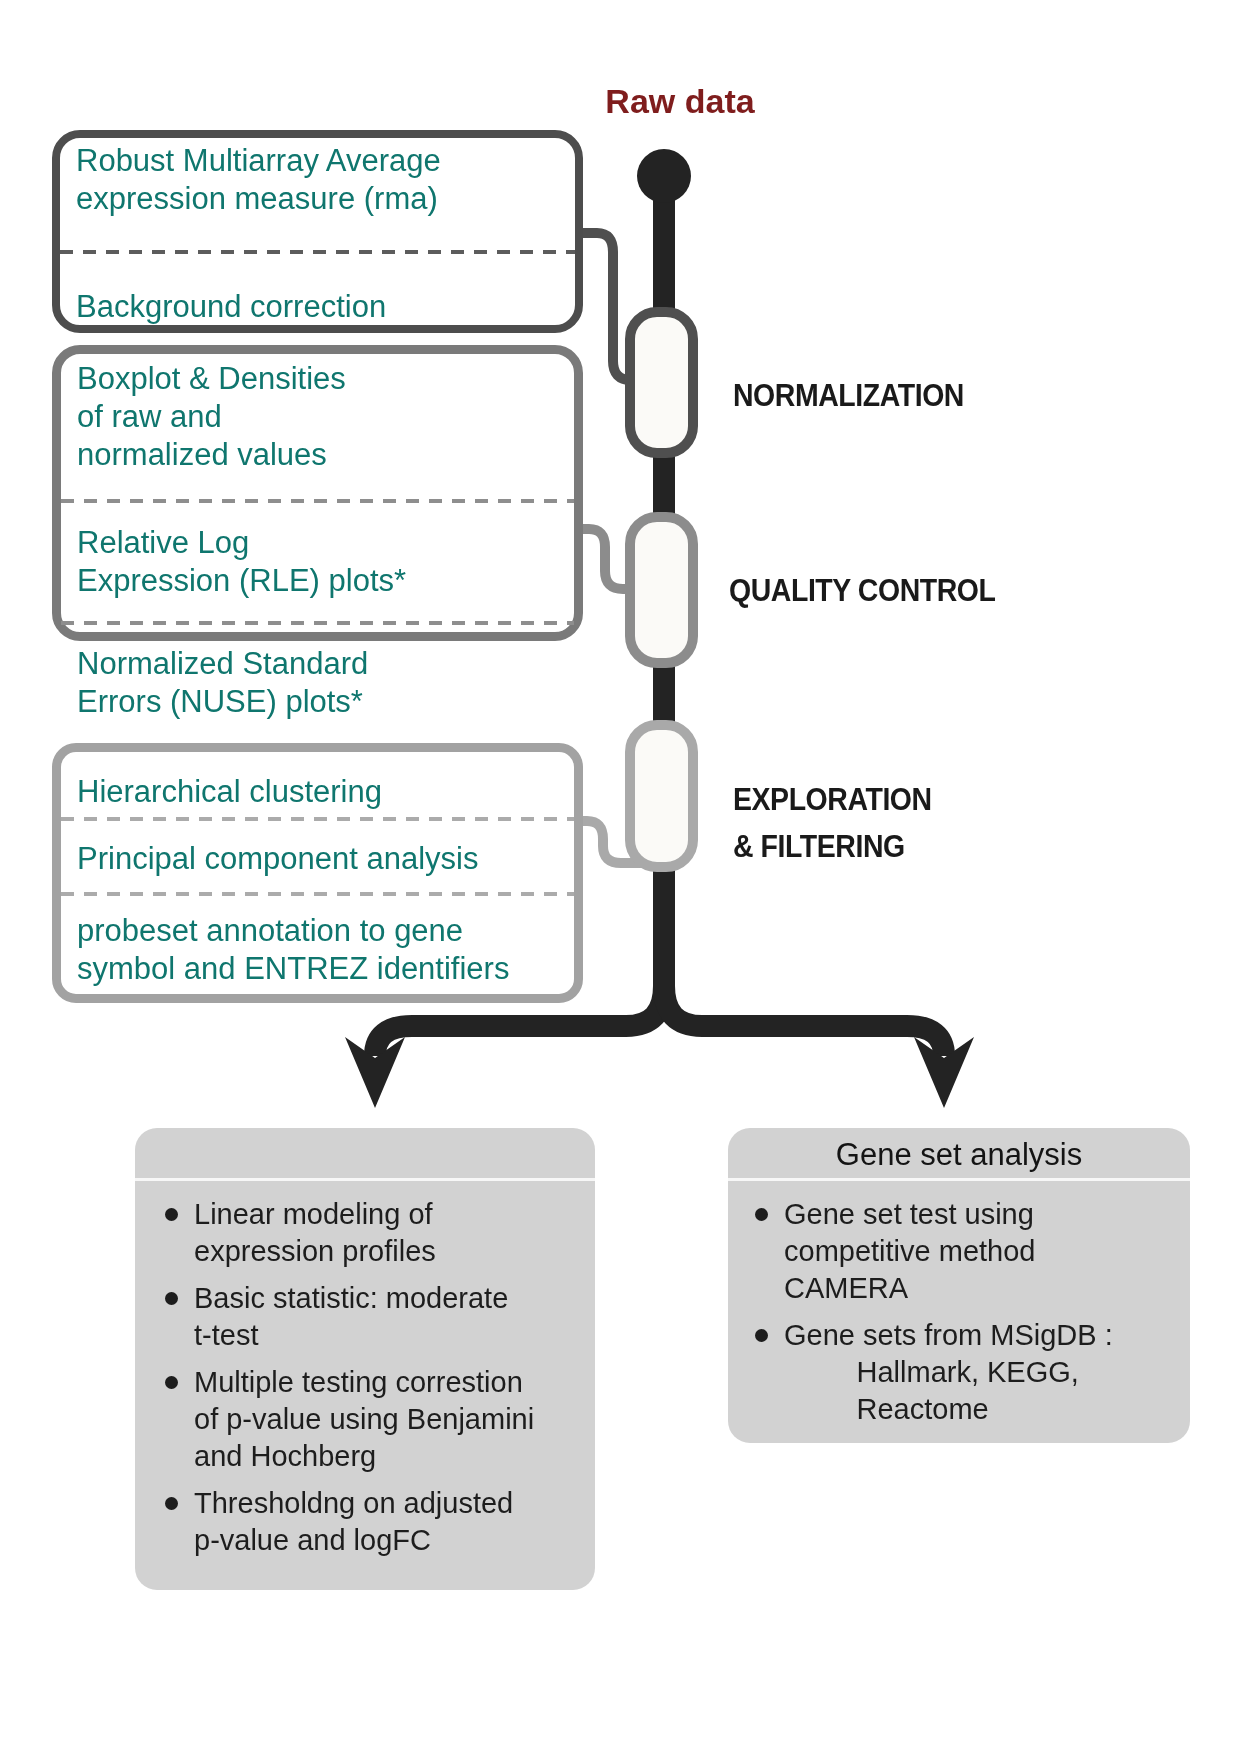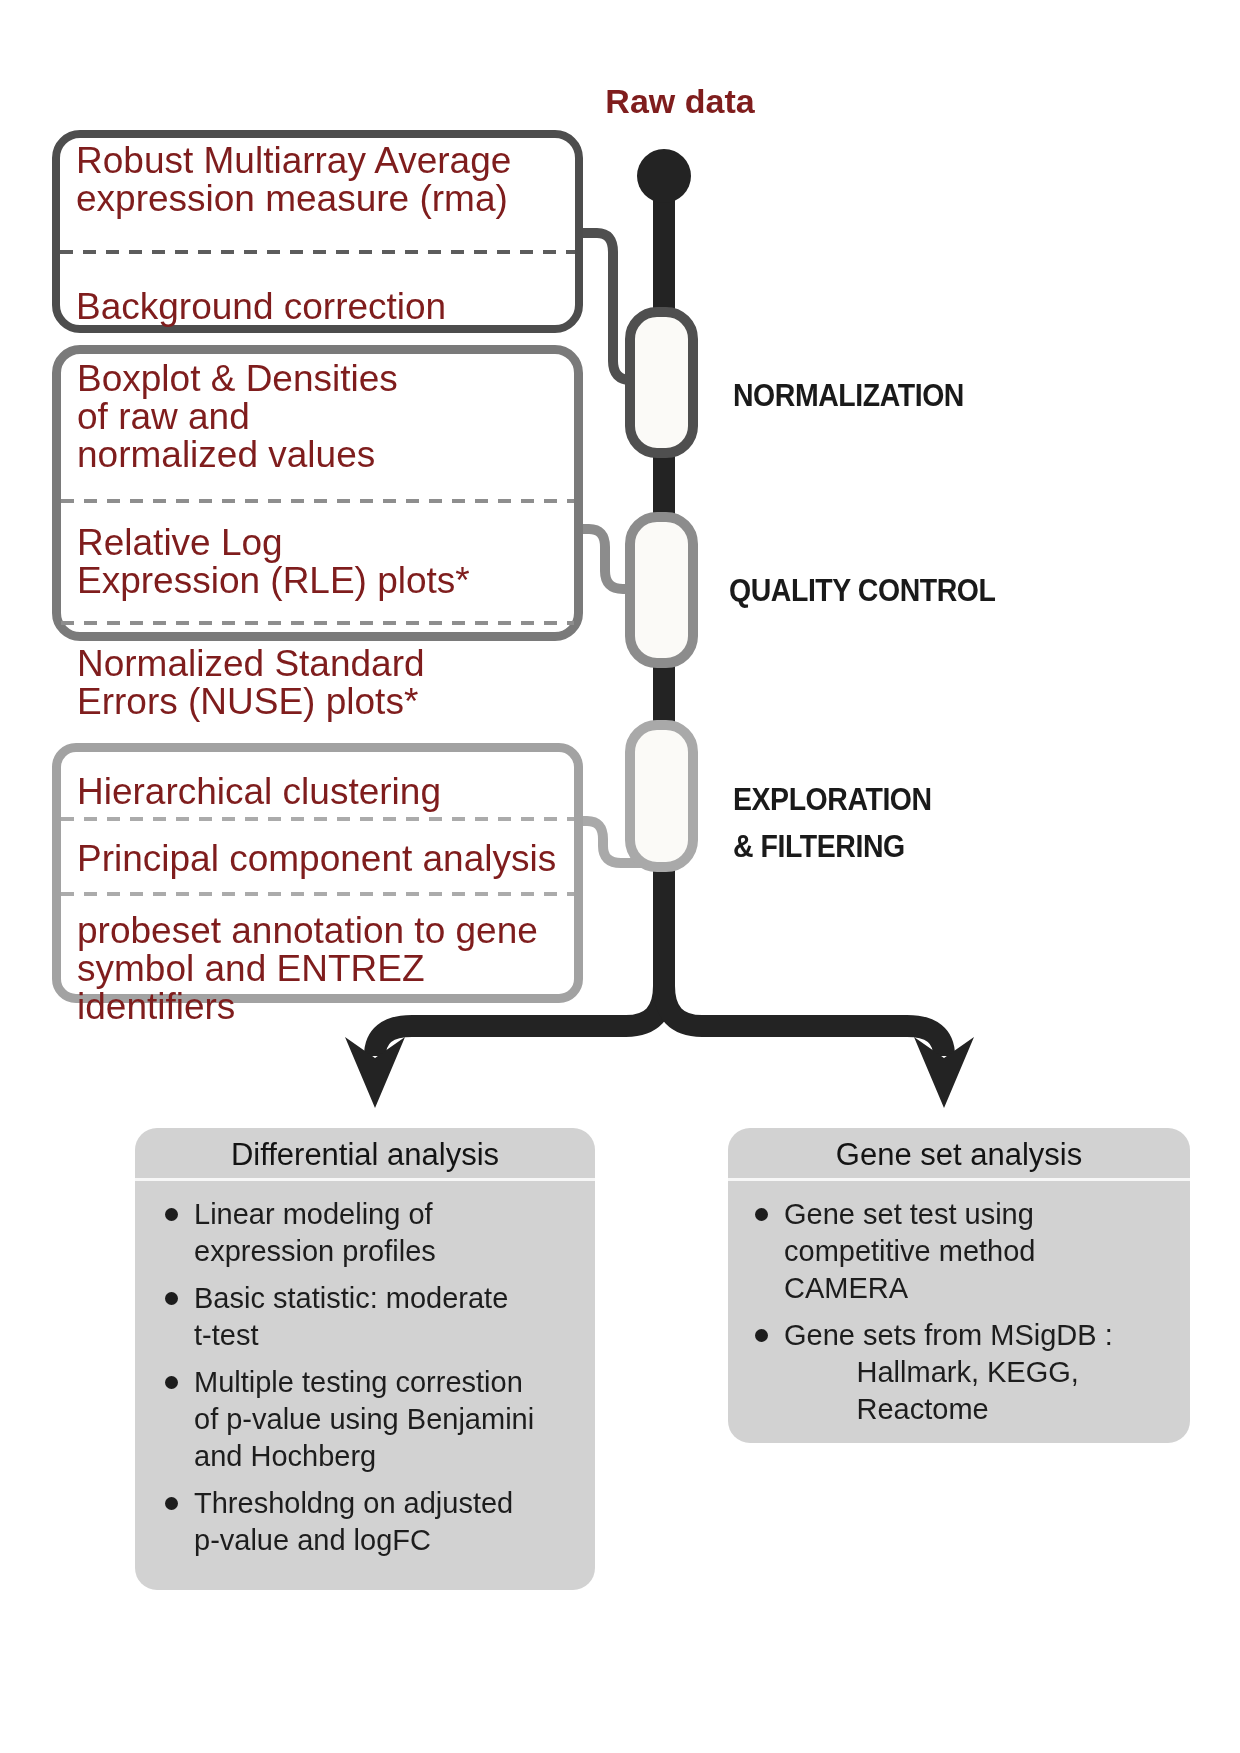--- a/index.html
+++ b/index.html
@@ -7,21 +7,21 @@
           font-family:"Liberation Sans", sans-serif;}
   .wire-layer{position:absolute;left:0;top:0;width:1240px;height:1753px;pointer-events:none;z-index:3;}
 
   .raw-label{position:absolute;left:680px;top:82px;transform:translateX(-50%);
              font-weight:bold;font-size:34px;color:#7f1d1d;white-space:nowrap;z-index:2;}
 
   .step-box{position:absolute;left:52px;width:531px;box-sizing:border-box;background:#ffffff;z-index:1;}
   .box1{top:130px;height:203px;border:8px solid #4d4d4d;border-radius:28px;}
   .box2{top:345px;height:296px;border:9px solid #7a7a7a;border-radius:28px;}
   .box3{top:743px;height:260px;border:9px solid #a2a2a2;border-radius:24px;}
-  .seg{position:absolute;left:16px;right:6px;font-size:37px;line-height:38px;color:#7f1d1d;white-space:pre-line;}
+  .seg{position:absolute;left:16px;right:6px;font-size:31px;line-height:38px;color:#0f766e;white-space:pre-line;}
   .dash{position:absolute;left:0px;right:0px;height:4px;}
   .box1 .dash{background:repeating-linear-gradient(90deg,#5c5c5c 0 13px,transparent 13px 23px);}
   .box2 .dash{background:repeating-linear-gradient(90deg,#8e8e8e 0 13px,transparent 13px 23px);}
   .box3 .dash{background:repeating-linear-gradient(90deg,#ababab 0 13px,transparent 13px 23px);}
 
   .stage-label{position:absolute;font-weight:bold;font-size:32px;line-height:40px;color:#1a1a1a;
                letter-spacing:-0.5px;white-space:pre-line;transform:scaleX(.89);transform-origin:left top;z-index:2;}
   .stage-label.two-line{line-height:47px;}
 
   .result-box{position:absolute;width:460px;box-sizing:border-box;background:#d2d2d2;border-radius:22px;z-index:1;}
@@ -85,21 +85,20 @@
     <div class="seg" style="top:160px">probeset annotation to gene
 symbol and ENTREZ identifiers</div>
   </div>
 
   <div class="stage-label" style="left:733px;top:375px">NORMALIZATION</div>
   <div class="stage-label" style="left:729px;top:570px">QUALITY CONTROL</div>
   <div class="stage-label two-line" style="left:733px;top:776px">EXPLORATION
 &amp; FILTERING</div>
 
   <div class="result-box" style="left:135px;top:1128px;height:462px">
-    <div class="result-title">Differential analysis</div>
     <div class="result-sep"></div>
     <div class="bullets">
       <div class="bullet-row">
         <span class="dot"></span>
         <div class="bullet-text">Linear modeling of
 expression profiles</div>
       </div>
       <div class="bullet-row">
         <span class="dot"></span>
         <div class="bullet-text">Basic statistic: moderate

